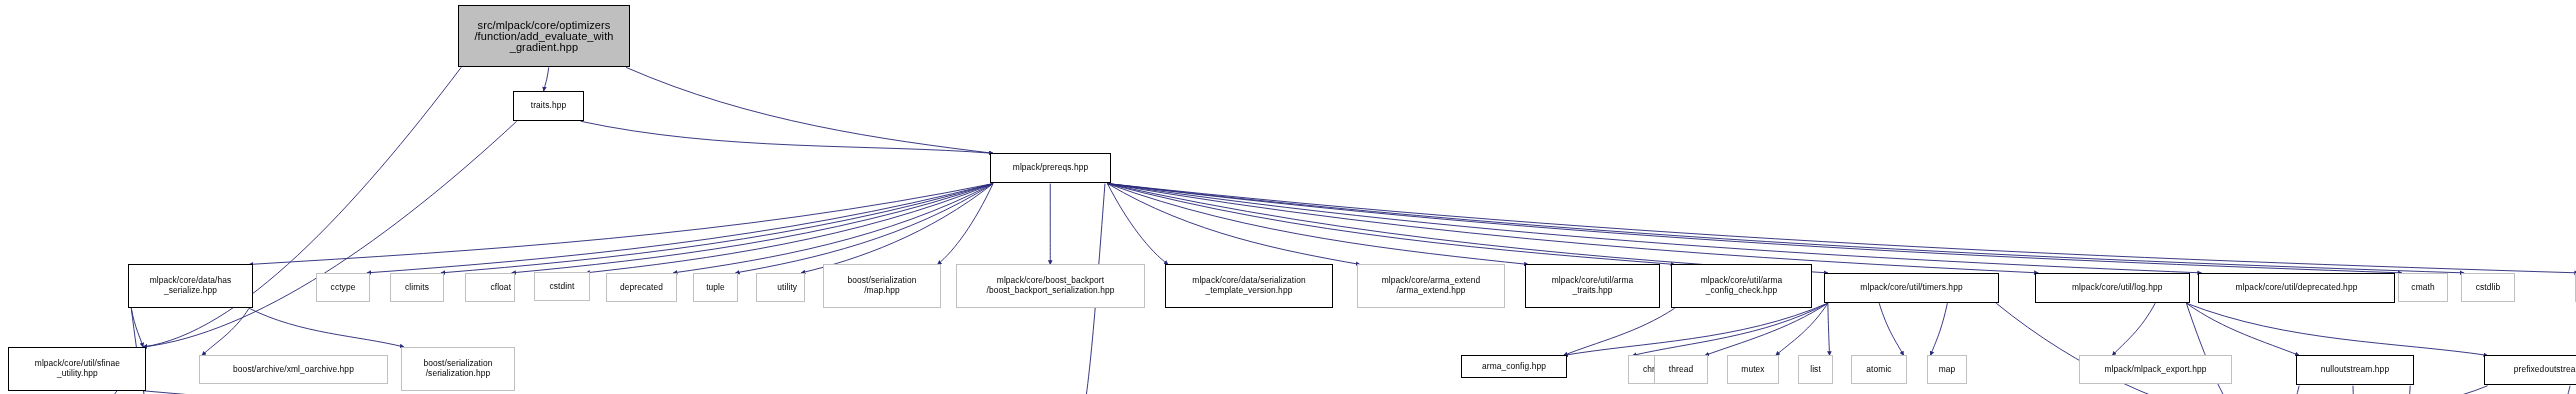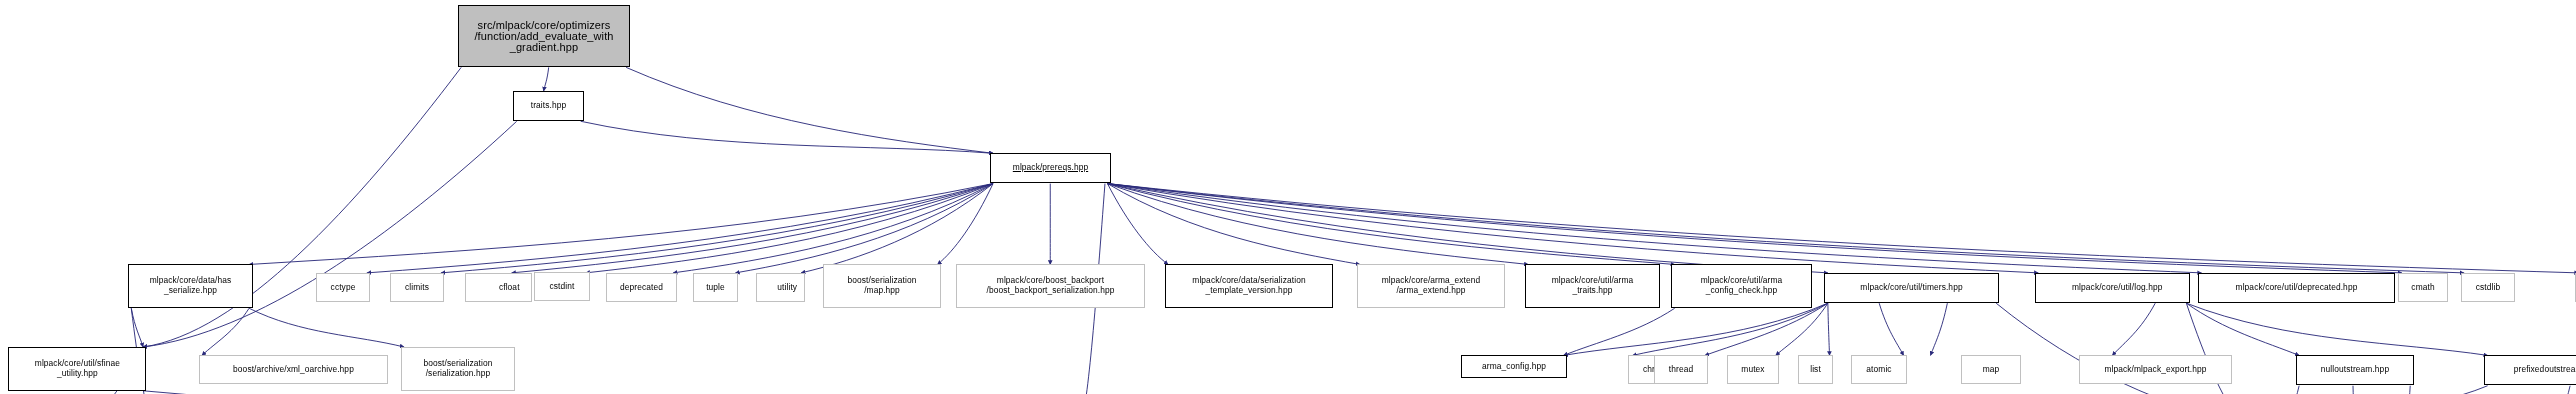--- a/index.html
+++ b/index.html
@@ -112,26 +112,26 @@
         <path d="M 2864 458 C 2862.66 481.8, 2861.2 488.8, 2860 502" fill="none" stroke="#2a2a7a" stroke-width="1.1" marker-end="url(#arrow)"></path>
         <path d="M 2956 458 C 2875.6 491, 2788 488.8, 2716 502" fill="none" stroke="#2a2a7a" stroke-width="1.1" marker-end="url(#arrow)"></path>
         <path d="M 3054 458 C 3048.64 481.8, 3042.8 488.8, 3038 502" fill="none" stroke="#2a2a7a" stroke-width="1.1" marker-end="url(#arrow)"></path>
       </g>
   </svg>
   <div id="nodes">
       <div class="node root" style="left: 458px; top: 5px; width: 172px; height: 62px; font-size: 11px; line-height: 11px;">src/mlpack/core/optimizers
 /function/add_evaluate_with
 _gradient.hpp</div>
       <div class="node internal" style="left: 513px; top: 91px; width: 71px; height: 30px;">traits.hpp</div>
-      <div class="node internal" style="left: 990px; top: 153px; width: 121px; height: 30px; text-decoration: underline;">mlpack/prereqs.hpp</div>
+      <div class="node internal" style="left: 990px; top: 153px; width: 121px; height: 30px;">mlpack/prereqs.hpp</div>
       <div class="node internal" style="left: 128px; top: 264px; width: 125px; height: 44px;">mlpack/core/data/has
 _serialize.hpp</div>
       <div class="node external" style="left: 316px; top: 273px; width: 54px; height: 29px;">cctype</div>
       <div class="node external" style="left: 390px; top: 273px; width: 54px; height: 29px;">climits</div>
-      <div class="node external" style="left: 465px; top: 273px; width: 67px; height: 29px; padding-left: 24px;">cfloat</div>
+      <div class="node external" style="left: 465px; top: 273px; width: 50px; height: 29px; padding-left: 24px;">cfloat</div>
       <div class="node external" style="left: 534px; top: 272px; width: 56px; height: 29px;">cstdint</div>
       <div class="node external" style="left: 606px; top: 273px; width: 71px; height: 29px;">deprecated</div>
       <div class="node external" style="left: 693px; top: 273px; width: 45px; height: 29px;">tuple</div>
       <div class="node external" style="left: 756px; top: 273px; width: 49px; height: 29px; padding-left: 16px;">utility</div>
       <div class="node external" style="left: 823px; top: 264px; width: 118px; height: 44px;">boost/serialization
 /map.hpp</div>
       <div class="node external" style="left: 956px; top: 264px; width: 189px; height: 44px;">mlpack/core/boost_backport
 /boost_backport_serialization.hpp</div>
       <div class="node internal" style="left: 1165px; top: 264px; width: 168px; height: 44px;">mlpack/core/data/serialization
 _template_version.hpp</div>
@@ -151,19 +151,19 @@
 _utility.hpp</div>
       <div class="node external" style="left: 199px; top: 355px; width: 189px; height: 29px;">boost/archive/xml_oarchive.hpp</div>
       <div class="node external" style="left: 401px; top: 347px; width: 114px; height: 44px;">boost/serialization
 /serialization.hpp</div>
       <div class="node internal" style="left: 1461px; top: 355px; width: 106px; height: 23px;">arma_config.hpp</div>
       <div class="node external" style="left: 1580px; top: 355px; width: 56px; height: 29px; margin-left: 48px;">chrono</div>
       <div class="node external" style="left: 1654px; top: 355px; width: 54px; height: 29px;">thread</div>
       <div class="node external" style="left: 1727px; top: 355px; width: 52px; height: 29px;">mutex</div>
       <div class="node external" style="left: 1798px; top: 355px; width: 35px; height: 29px;">list</div>
       <div class="node external" style="left: 1851px; top: 355px; width: 56px; height: 29px;">atomic</div>
-      <div class="node external" style="left: 1927px; top: 355px; width: 60px; height: 29px; margin-left: 34px;">map</div>
+      <div class="node external" style="left: 1927px; top: 355px; width: 40px; height: 29px;">map</div>
       <div class="node external" style="left: 2079px; top: 355px; width: 153px; height: 29px;">mlpack/mlpack_export.hpp</div>
       <div class="node internal" style="left: 2296px; top: 355px; width: 118px; height: 30px;">nulloutstream.hpp</div>
       <div class="node internal" style="left: 2484px; top: 355px; width: 145px; height: 30px;">prefixedoutstream.hpp</div>
     </div>
 </div>
 
 
 </body></html>

